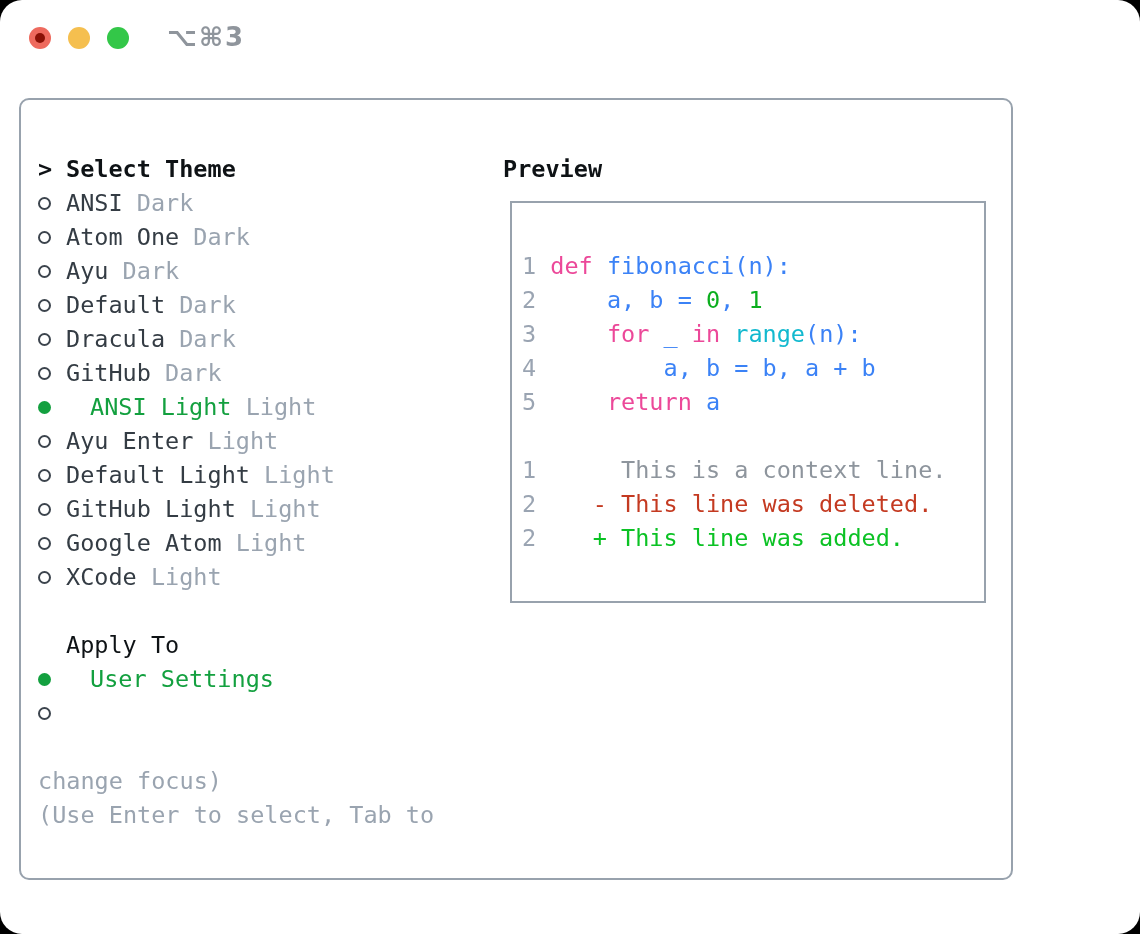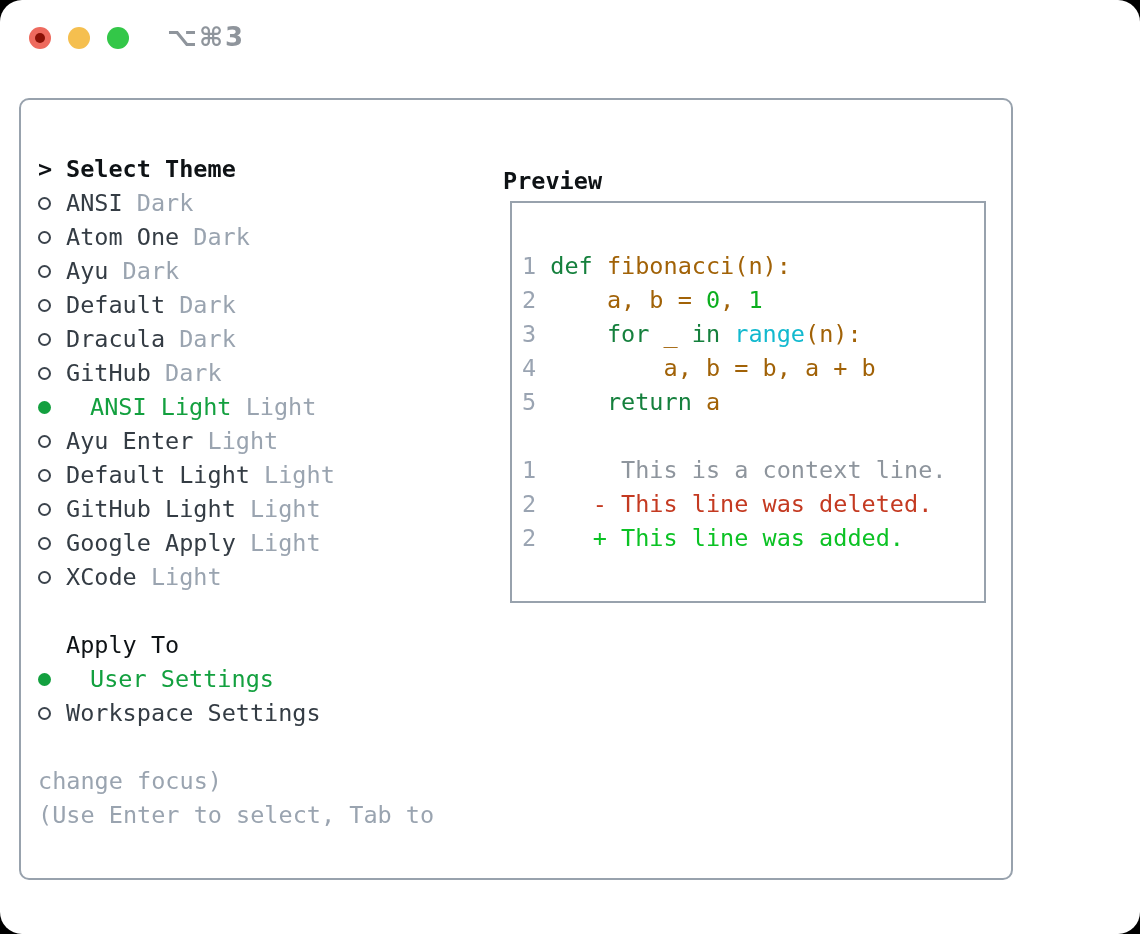--- a/index.html
+++ b/index.html
@@ -32,31 +32,31 @@
   .dot.hollow { border:2px solid #3c444d; }
   .dot.filled { background:#13a03f; }
   .prefix, .hdr { font-weight:bold; color:#0e1215; }
   .subhdr { color:#0e1215; }
   .item-name { color:#343c44; }
   .item-name.sel { color:#13a03f;margin-left:24px; }
   .tag { color:#9aa4b0; padding-left:1ch; }
   .spacer { height:34px; }
   .help-line { height:34px; display:flex; align-items:center; white-space:pre; color:#9aa4b0; }
   
-  .preview-title { position:absolute; left:482px; top:64px; height:34px; display:flex;
+  .preview-title { position:absolute; left:482px; top:52px; height:34px; display:flex;
                    align-items:center; font-size:23.5px; font-weight:bold; color:#0e1215; }
   .pbox {
     position:absolute; left:489px; top:101px; width:476px; height:402px;
     border:2px solid #98a2ad; background:#fff;
     padding:46px 0 0 10px; font-size:23.5px;
   }
   .pline { height:34px; display:flex; align-items:center; white-space:pre; }
   .pnum  { color:#9aa4b2; }
-  .c-fg  { color:#a16207;margin-top:20px; }
-  .c-kw  { color:#15803d; }
+  .c-fg  { color:#3b82f6;margin-top:20px; }
+  .c-kw  { color:#ec4899; }
   .c-fn  { color:#12b9cf; }
   .c-lit { color:#0bae1e; }
   .c-ctx { color:#8e959d;margin-top:33px; }
   .c-del { color:#c43a21; }
   .c-add { color:#0bc224; }
 </style>
 </head>
 <body>
 
 <div class="window">
@@ -120,21 +120,21 @@
           <span class="item-name">Default Light</span>
           <span class="tag">Light</span>
         </div>
         <div class="row">
           <span class="marker"><span class="dot hollow"></span></span>
           <span class="item-name">GitHub Light</span>
           <span class="tag">Light</span>
         </div>
         <div class="row">
           <span class="marker"><span class="dot hollow"></span></span>
-          <span class="item-name">Google Apply</span>
+          <span class="item-name">Google Atom</span>
           <span class="tag">Light</span>
         </div>
         <div class="row">
           <span class="marker"><span class="dot hollow"></span></span>
           <span class="item-name">XCode</span>
           <span class="tag">Light</span>
         </div>
 
       <div class="spacer"></div>
 
@@ -142,21 +142,20 @@
         <span class="marker"></span>
         <span class="subhdr">Apply To</span>
       </div>
 
       <div class="row">
           <span class="marker"><span class="dot filled"></span></span>
           <span class="item-name sel">User Settings</span>
         </div>
         <div class="row">
           <span class="marker"><span class="dot hollow"></span></span>
-          <span class="item-name">Workspace Settings</span>
         </div>
 
       <div class="spacer"></div>
 
       <div class="help-line">change focus)</div>
       <div class="help-line">(Use Enter to select, Tab to</div>
     </div>
 
     <div class="preview-title">Preview</div>
 

